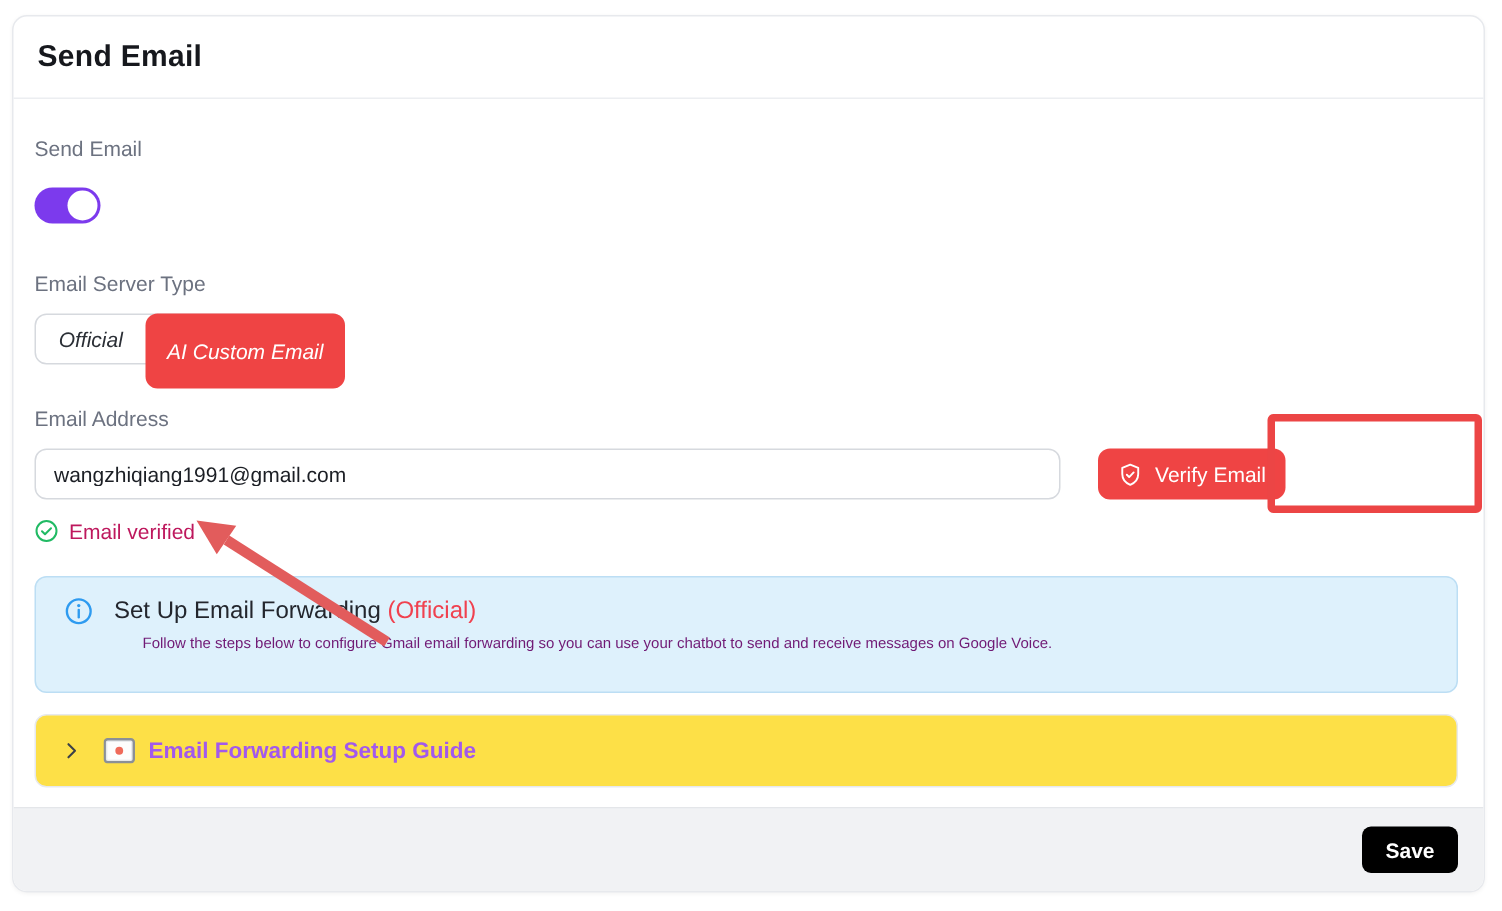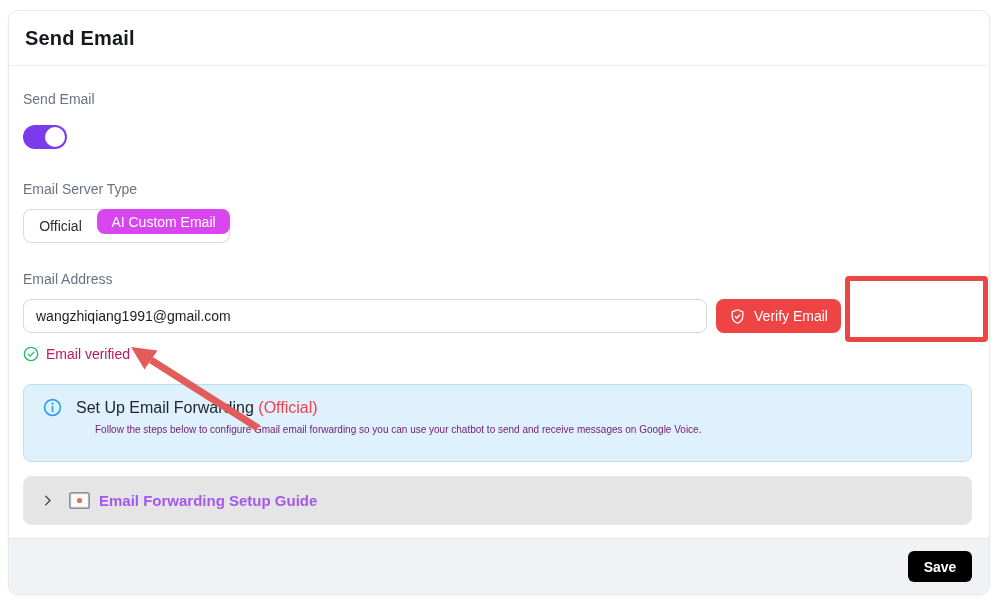--- a/index.html
+++ b/index.html
@@ -23,28 +23,28 @@
   .toggle { position:relative; width:44px; height:24px; border-radius:12px;
     background:#7c3aed; margin-top:18px; cursor:pointer; }
   .toggle .knob { position:absolute; top:2px; right:2px; width:20px; height:20px;
     border-radius:50%; background:#fff; }
 
   
   .seg-label { margin-top:32px; }
   .segmented { margin-top:12px; display:inline-flex; height:34px;
     border:1px solid #d6d9de; border-radius:8px; background:#fff; }
   .seg-btn { height:100%; display:flex; align-items:center; justify-content:center;
-    font-size:14px; border:none; background:transparent; color:#2b2f36; cursor:pointer; }
+    font-size:14px; border:none; background:transparent; color:#2b2f36; cursor:pointer;font-style:italic; }
   .seg-btn.official { width:73px; border-radius:8px 0 0 8px; }
-  .seg-btn.selected { width:133px; background:#d946ef; color:#fff; border-radius:8px;
-    margin:-1px -1px -1px 0; height:25px; }
+  .seg-btn.selected { width:133px; background:#ef4444; color:#fff; border-radius:8px;
+    margin:-1px -1px -1px 0; height:50px; }
 
   
   .email-label { margin-top:28px; }
-  .email-row { margin-top:12px; display:flex; align-items:center; }
+  .email-row { margin-top:12px; display:flex; align-items:center;gap:16px; }
   .email-input { width:684px; height:34px; border:1px solid #d6d9de; border-radius:8px;
     padding:0 12px; font-size:14px; color:#1b1e24; outline:none;
     font-family:"Liberation Sans", sans-serif; }
   .btn { display:inline-flex; align-items:center; justify-content:center; gap:8px;
     height:34px; border-radius:8px; font-size:14px; cursor:pointer;
     font-family:"Liberation Sans", sans-serif; }
   .btn-verify { width:125px; margin-left:9px; background:#ef4444; color:#fff; border:none; }
   .btn-test { width:115px; margin-left:16px; background:#fff; color:#2b2f36;
     border:1px solid #d6d9de; }
 
@@ -53,21 +53,21 @@
 
   
   .info-box { margin-top:22px; width:949px; height:78px; background:#def1fc;
     border:1px solid #bcdef4; border-radius:8px; padding:13px 16px 0 19px; }
   .info-head { display:flex; align-items:center; gap:14px; }
   .info-title { font-size:16px; color:#23262d; }
   .info-required { color:#f0414f; }
   .info-desc { margin:7px 0 0 52px; font-size:10px; color:#701a75; }
 
   
-  .guide { margin-top:14px; width:949px; height:49px; background:#e5e5e5;
+  .guide { margin-top:14px; width:949px; height:49px; background:#fde047;
     border:1px solid #e7e9ed; border-radius:8px; display:flex; align-items:center;
     padding:0 16px; cursor:pointer; }
   .guide-title { margin-left:9px; font-size:15px; font-weight:700; color:#a259ec; }
   .guide .chevron { display:flex; align-items:center; }
   .guide .mail-ico { margin-left:14px; display:flex; align-items:center; }
 
   
   .card-footer { position:absolute; left:0; right:0; bottom:0; height:56px;
     background:#f1f2f4; border-top:1px solid #e4e6e9; border-radius:0 0 9px 9px;
     display:flex; align-items:center; justify-content:flex-end; padding-right:17px; }

